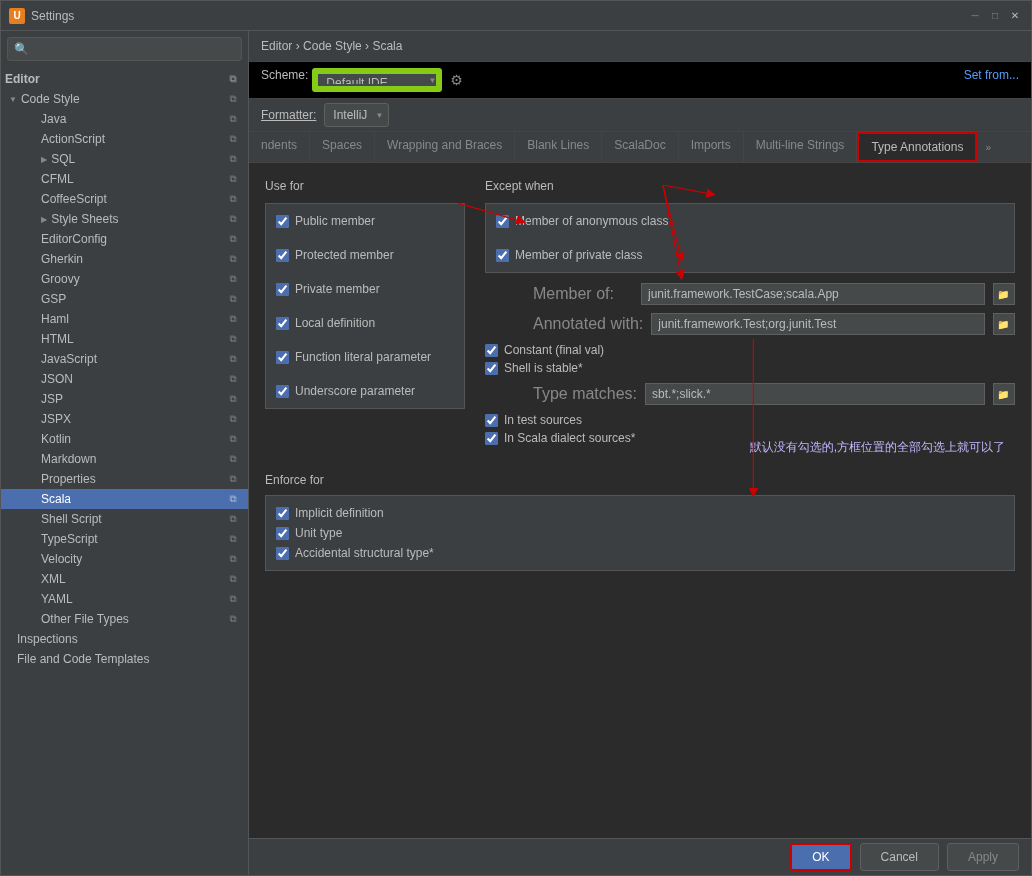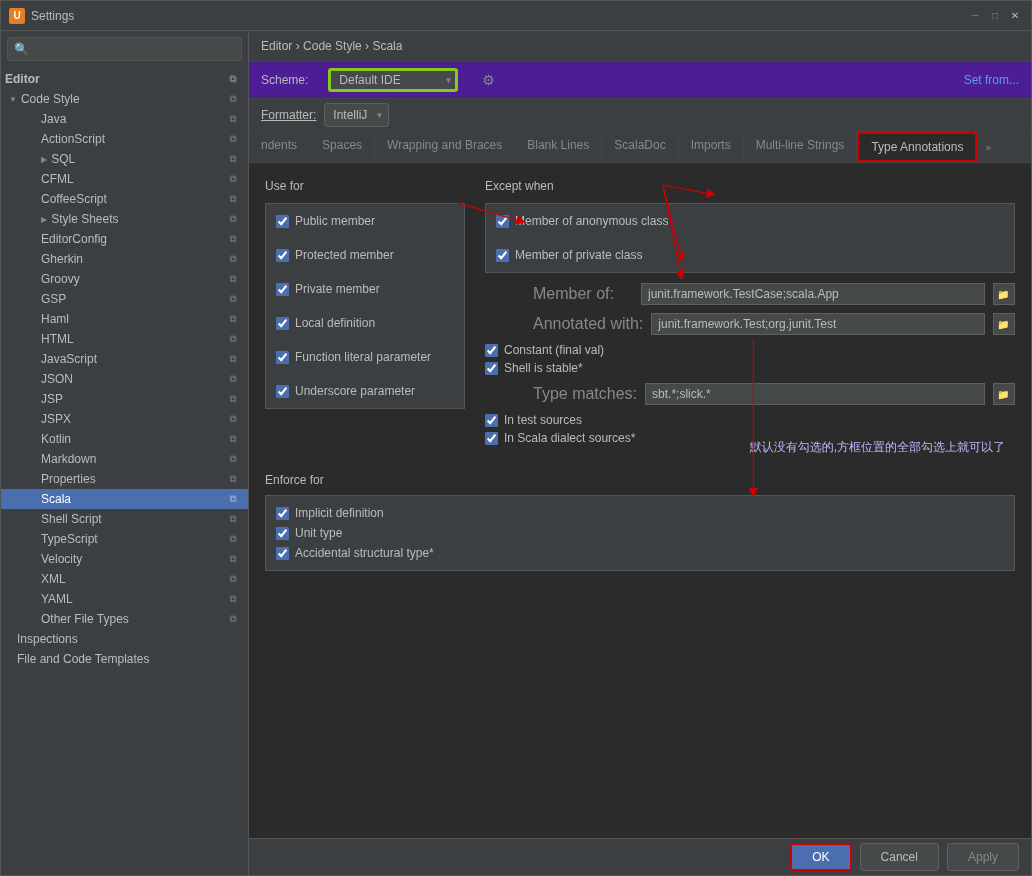--- a/index.html
+++ b/index.html
@@ -155,31 +155,30 @@
       color: #888;
       border-bottom: 1px solid #444;
       background: #3c3f41;
       flex-shrink: 0;
     }
     .breadcrumb span { color: #bbbbbb; }
     .breadcrumb .active { color: #bbbbbb; }
 
     .scheme-bar {
       display: flex;
-      align-items: center;
       padding: 6px 12px;
-      background: #4c1d95;
+      background: #000000;
       border-bottom: 1px solid #444;
-      gap: 20px;
+      gap: 4px;
       flex-shrink: 0;
     }
     .scheme-label { color: #bbbbbb; font-size: 12px; }
     .scheme-select {
       background: #45494a;
-      border: 3px solid #84cc16;
+      border: 6px solid #84cc16;
       border-radius: 3px;
       color: #bbbbbb;
       padding: 2px 20px 2px 8px;
       font-size: 12px;
       height: 24px;
       appearance: none;
       cursor: pointer;
       min-width: 130px;
     }
     .scheme-select-wrap {

